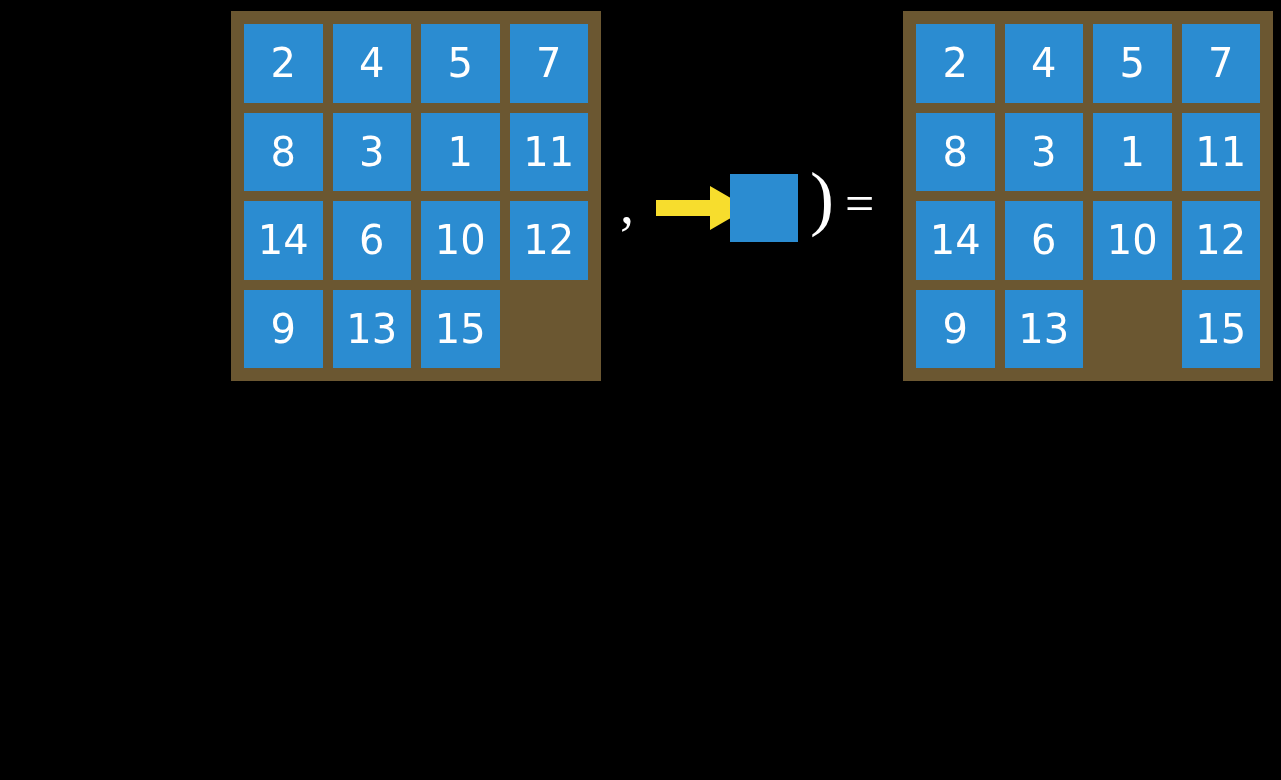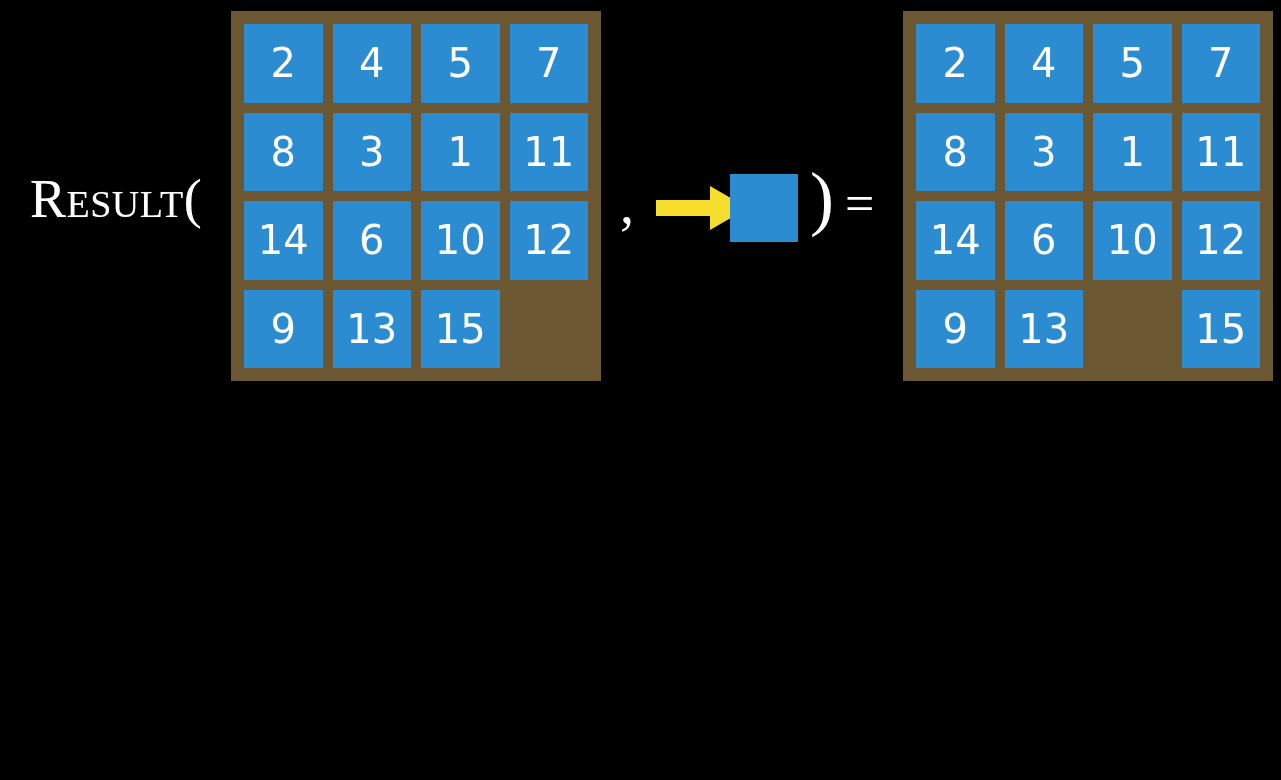--- a/index.html
+++ b/index.html
@@ -83,21 +83,20 @@
   #paren-1{left:810px;top:162px;font-size:72px;}
   #equals-1{left:845px;top:178px;font-size:52px;}
 </style>
 </head>
 <body style="background: rgb(0, 0, 0);">
 
 <div class="stage">
 
   <div class="row" id="row-1">
 
-    <div class="result-label" style="color: rgb(255, 255, 255);">Result(</div>
 
     <div class="board" id="board-1-left" style="background: rgb(107, 87, 49);">
         <div class="cell">
           <div class="tile" style="background: rgb(43, 140, 209);">2</div>
         </div>
         <div class="cell">
           <div class="tile" style="background: rgb(43, 140, 209);">4</div>
         </div>
         <div class="cell">
           <div class="tile" style="background: rgb(43, 140, 209);">5</div>

